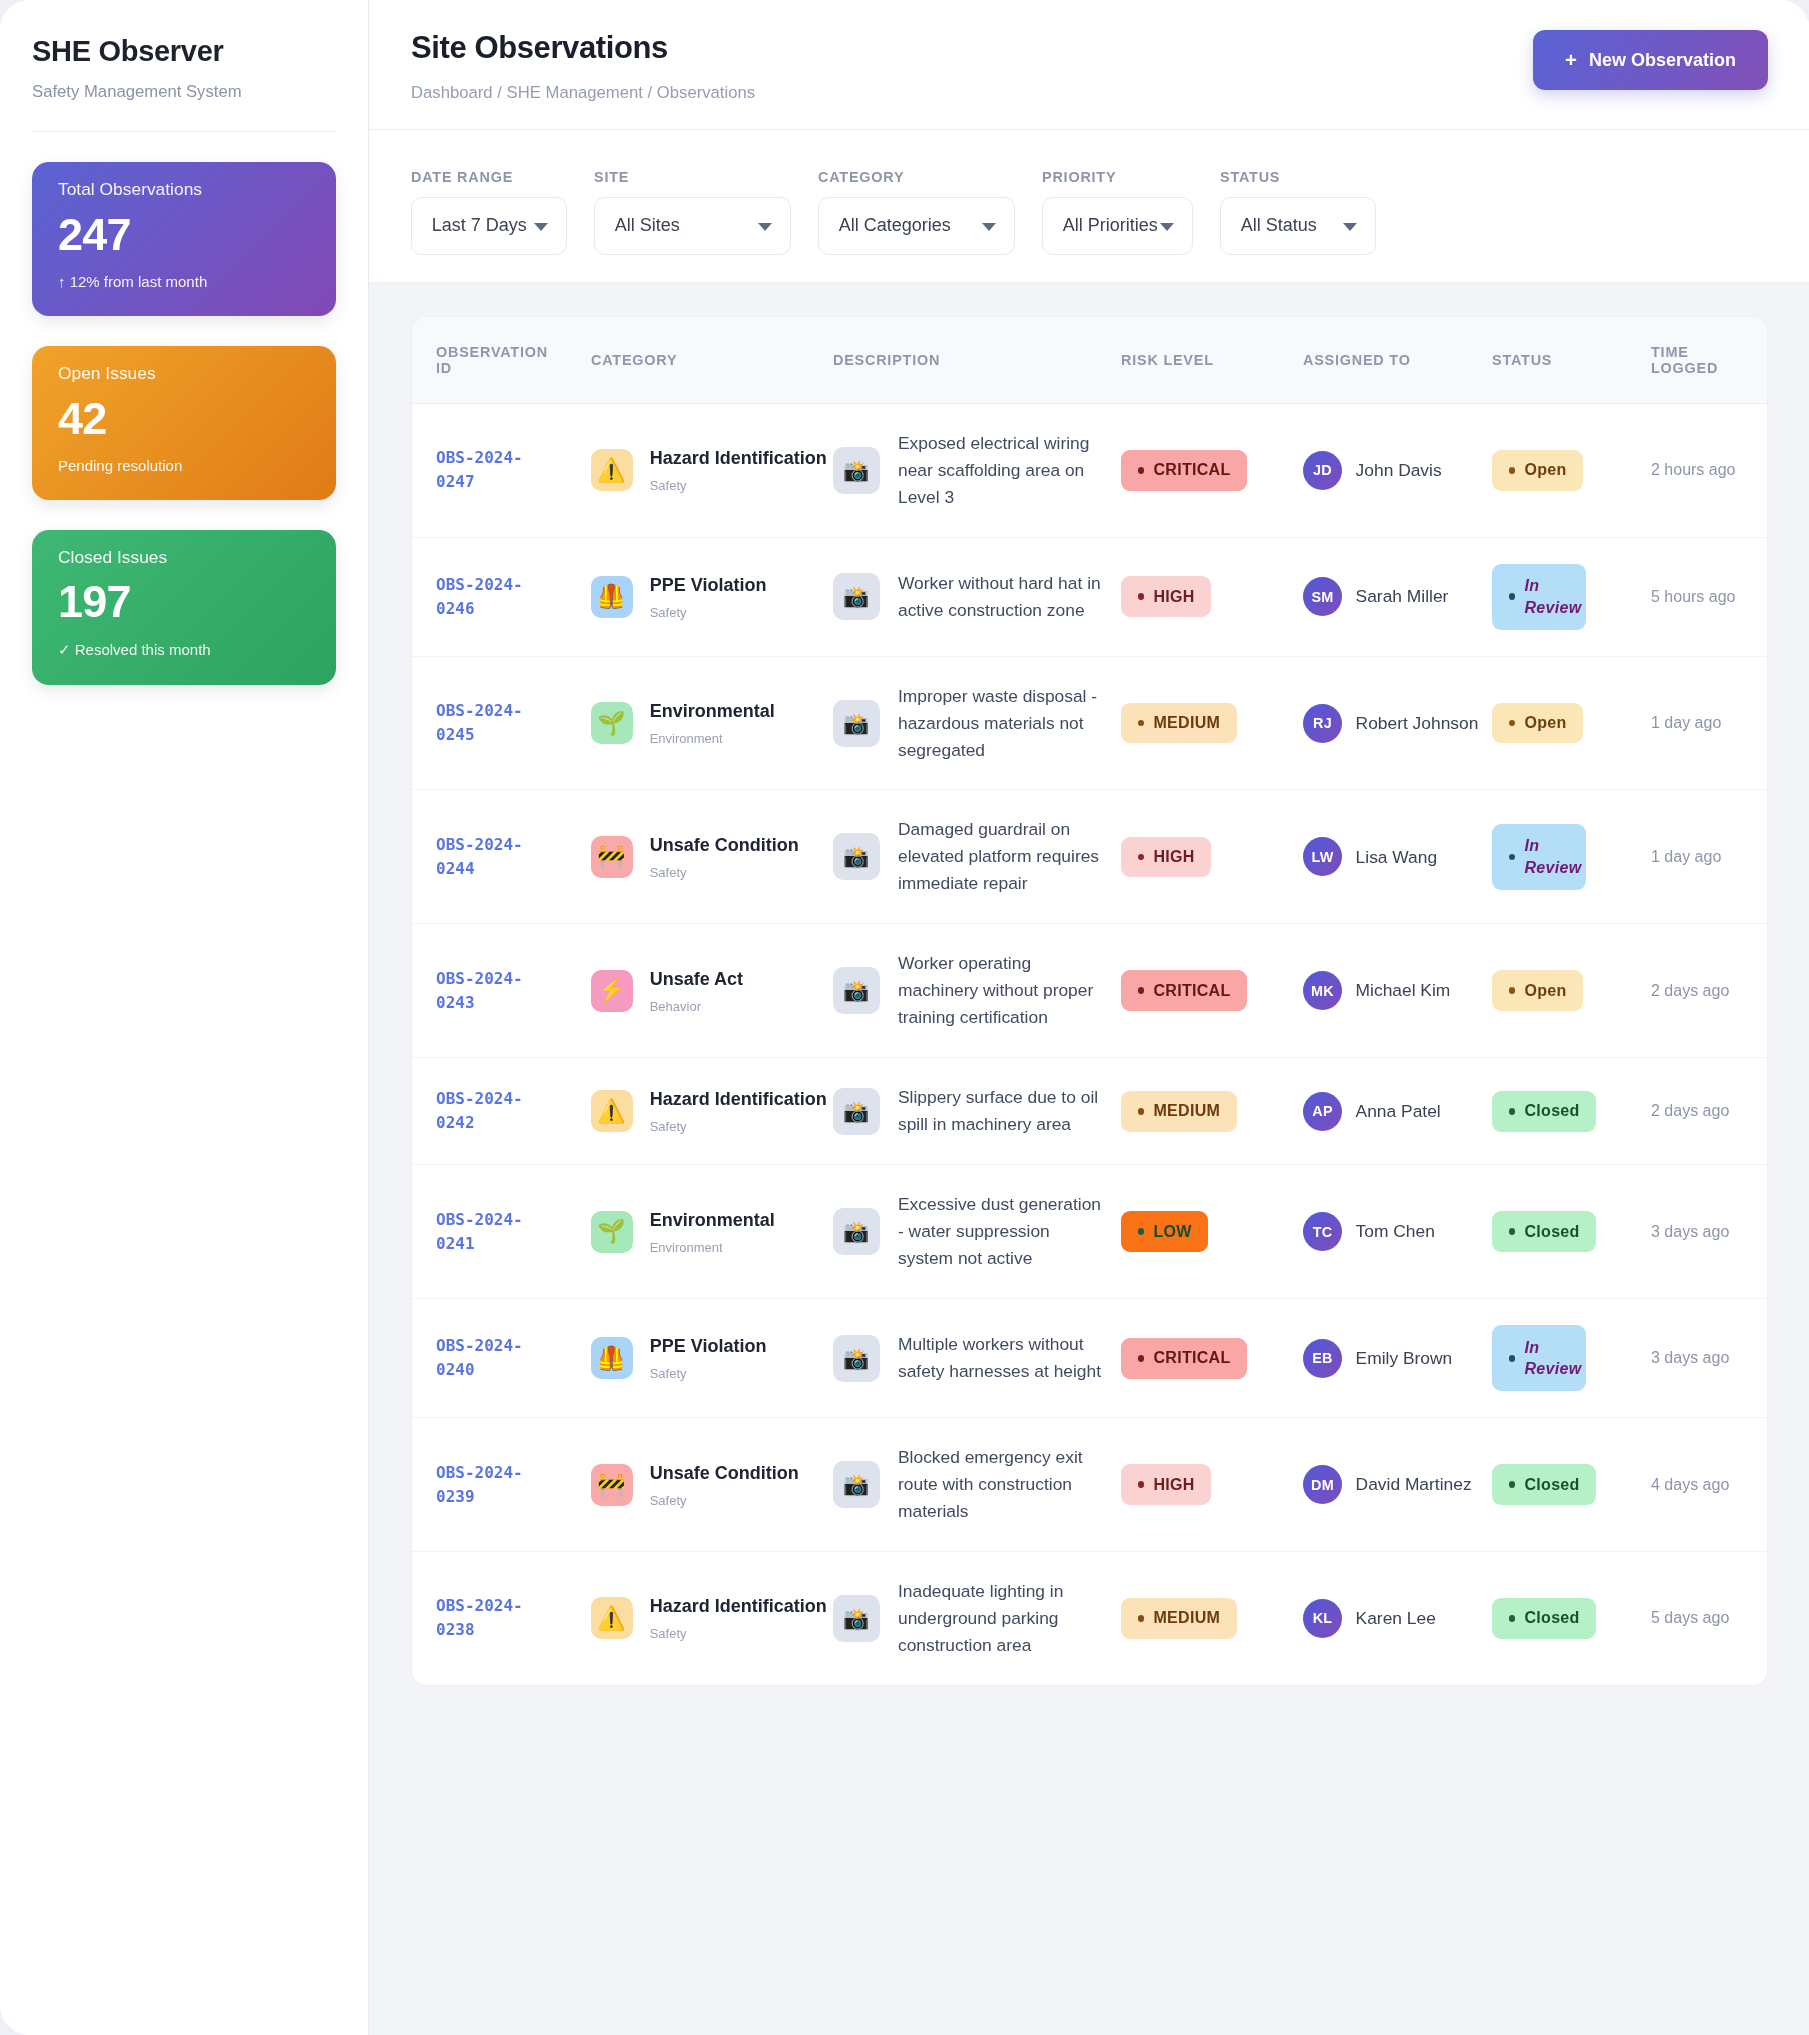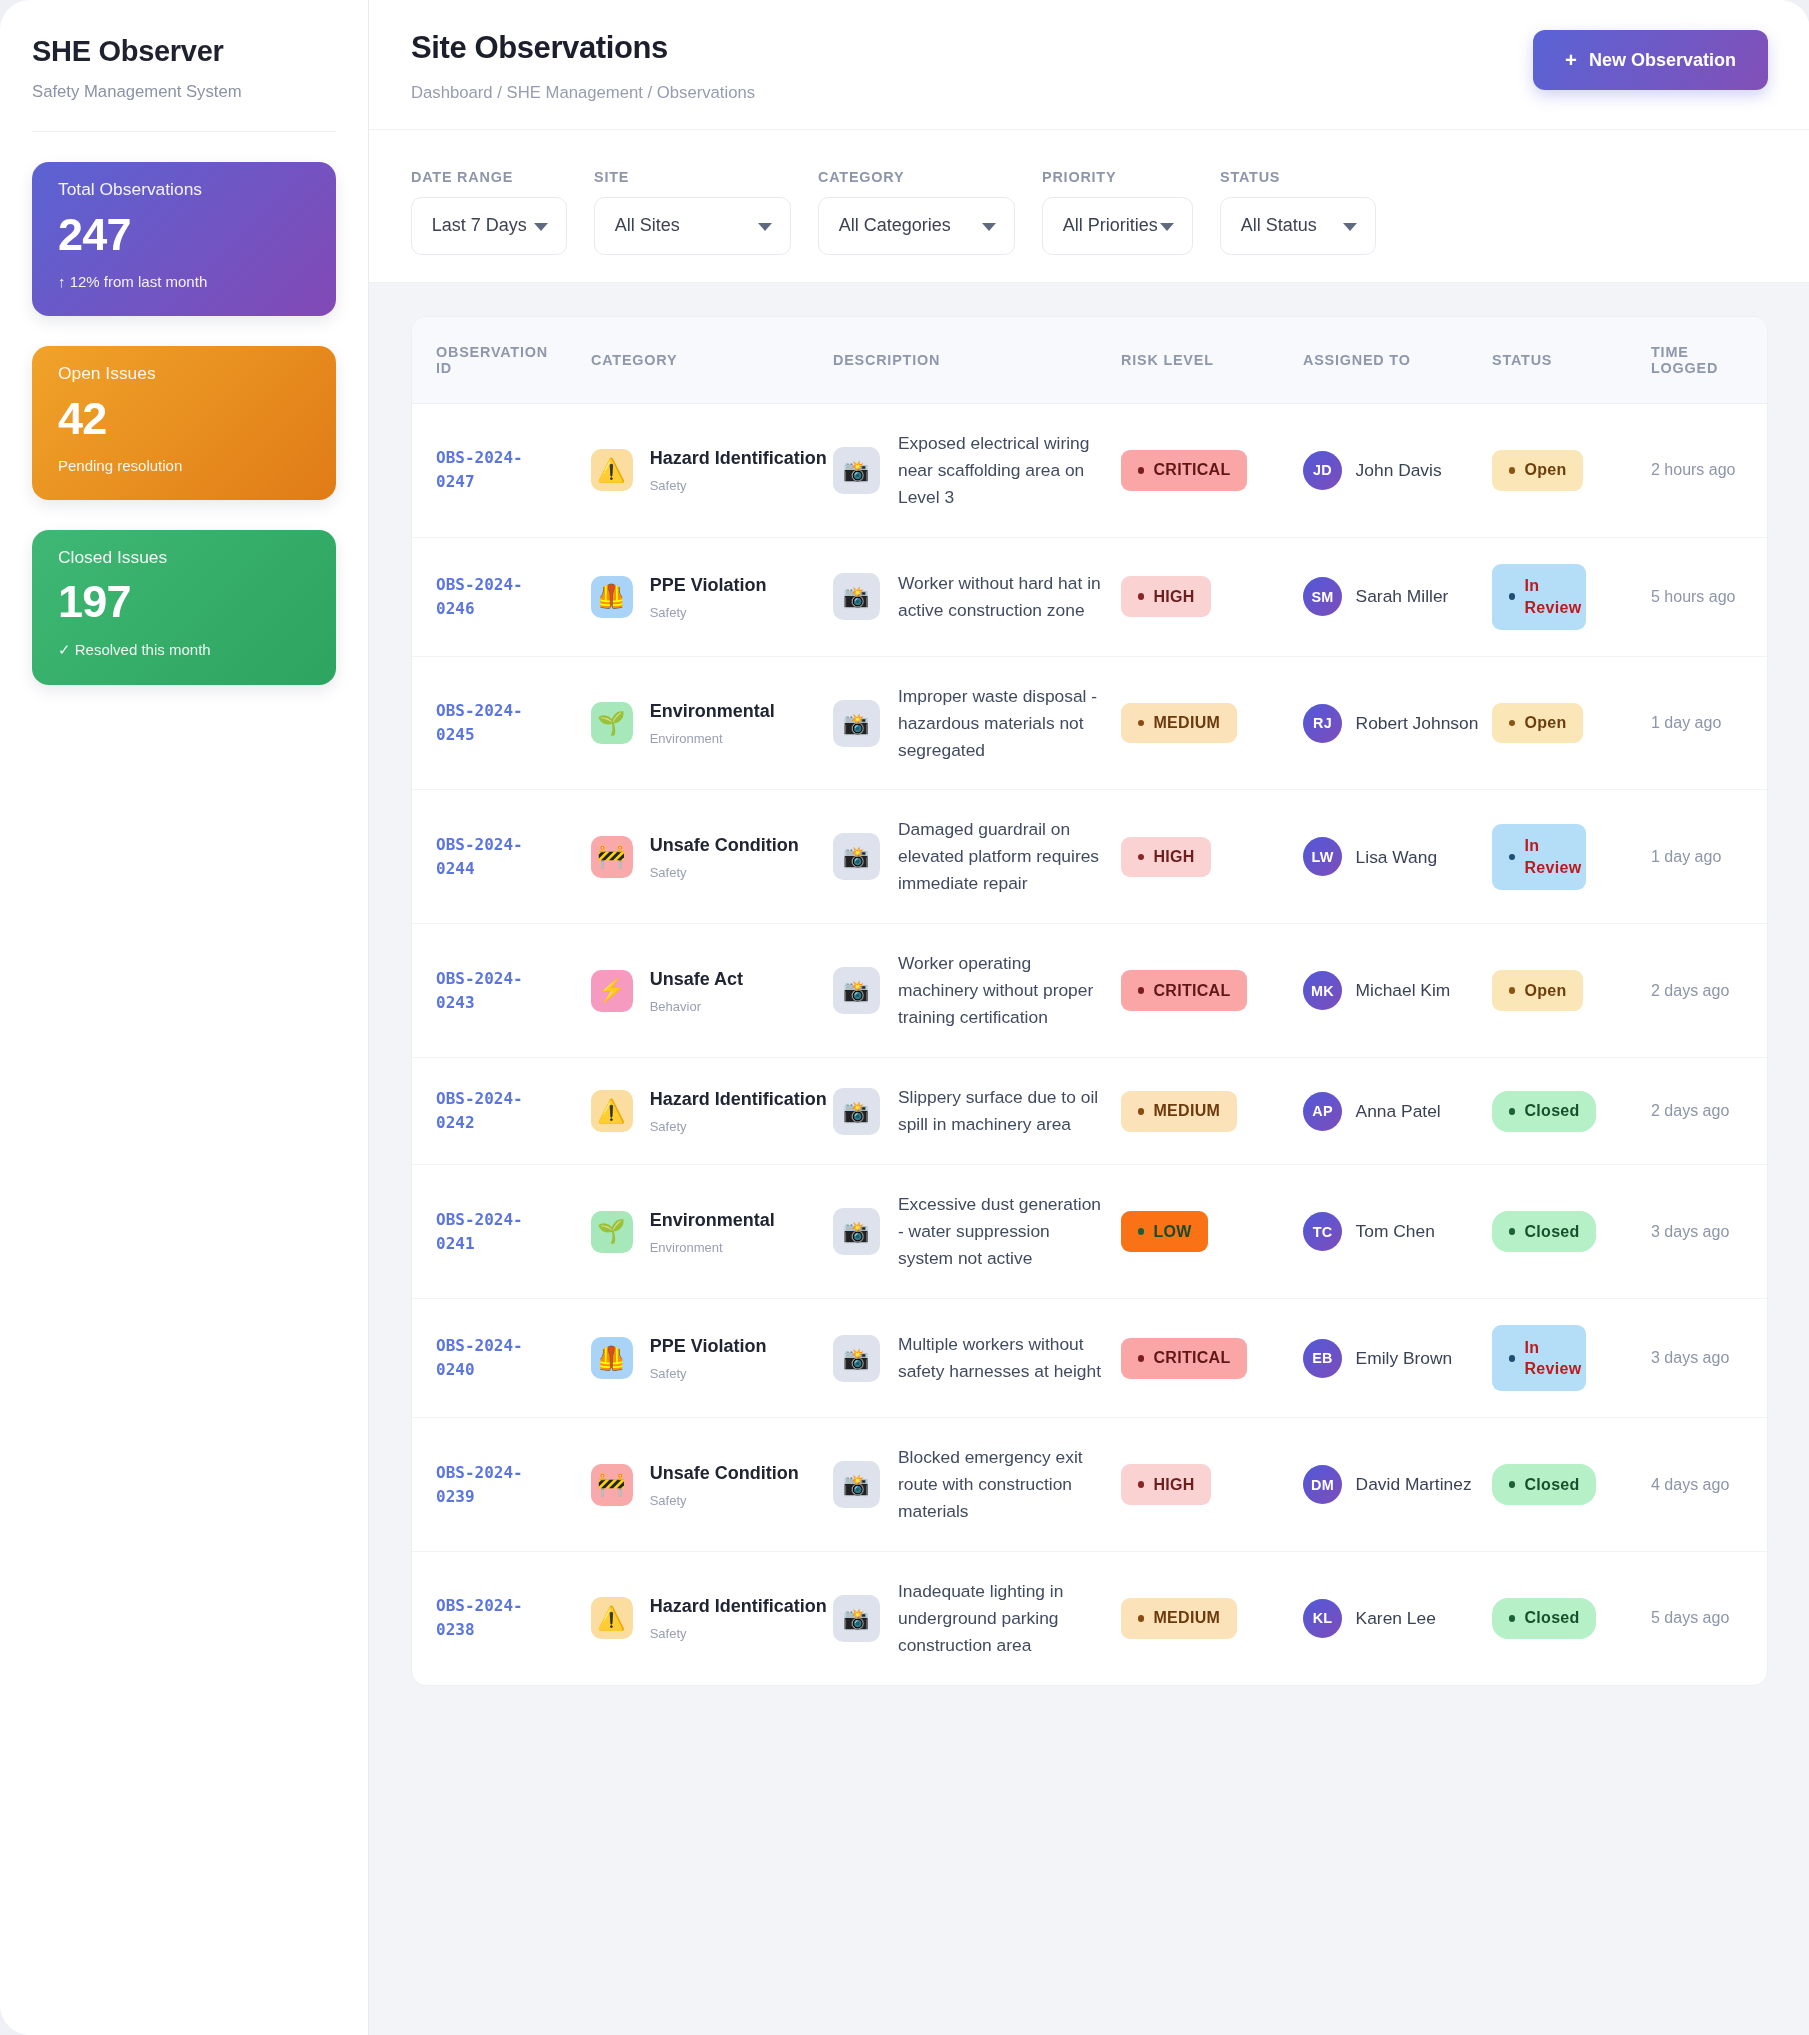--- a/index.html
+++ b/index.html
@@ -230,23 +230,23 @@
   .risk-critical .dot { background: #7e1d1d; }
   .risk-high     { background: #fbd2d2; color: #6b1f1f; }
   .risk-high .dot{ background: #8a2626; }
   .risk-medium   { background: #fbe2b8; color: #6d3a0d; }
   .risk-medium .dot { background: #8a4a12; }
   .risk-low      { background: #f97316; color: #174c2b; }
   .risk-low .dot { background: #1d5f35; }
 
   .st-open { background: #fbe6b8; color: #6c3f0c; }
   .st-open .dot { background: #8a5413; }
-  .st-review { background: #b4def8; color: #b91c1c; }
+  .st-review { background: #b4def8; color: #701a75; font-style: italic; }
   .st-review .dot { background: #1d4f73; }
-  .st-closed { background: #b6f0c7; color: #17502d; border-radius: 16px; }
+  .st-closed { background: #b6f0c7; color: #17502d; }
   .st-closed .dot { background: #1d6236; }
   .st-review.badge { white-space: normal; max-width: 94px; line-height: 1.35; }
 
   .assign-cell { display: flex; align-items: center; gap: 13.6px; }
   .avatar {
     width: 39px; height: 39px; flex: 0 0 39px;
     border-radius: 50%;
     background: linear-gradient(135deg,#5159d8 0%,#7d4dbb 100%);
     color: #fff;
     font-size: 14.4px; font-weight: bold;

